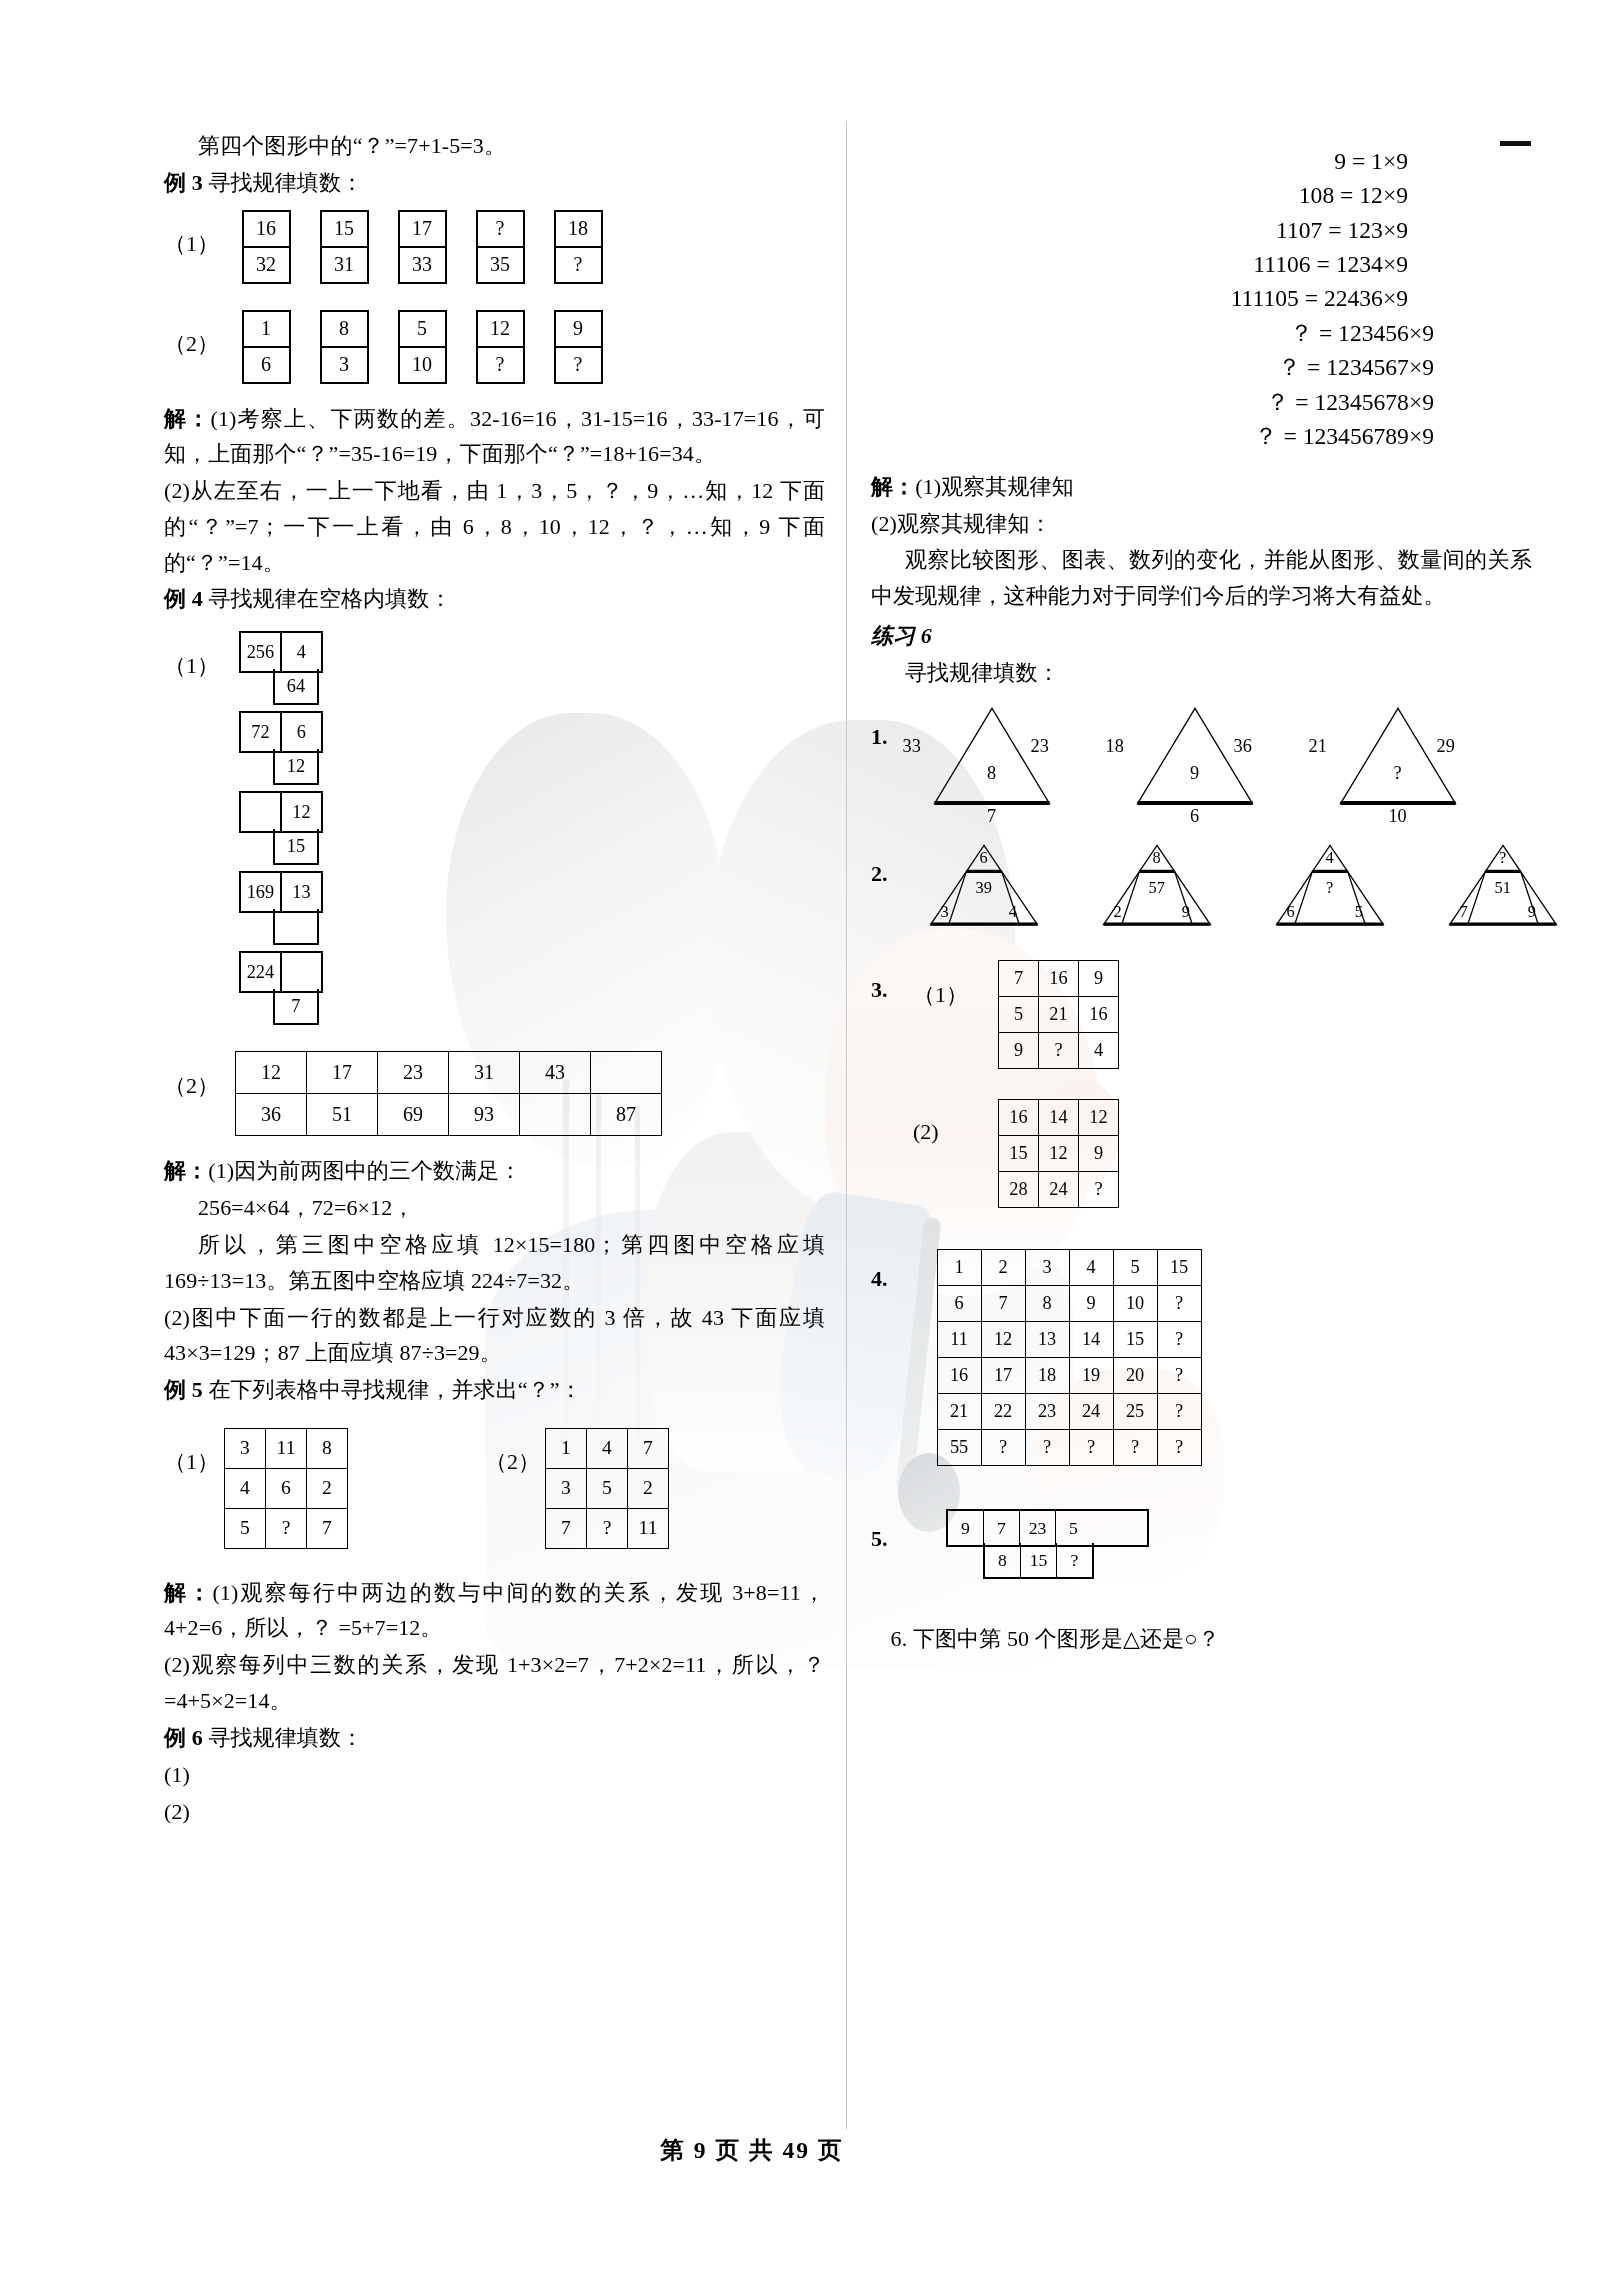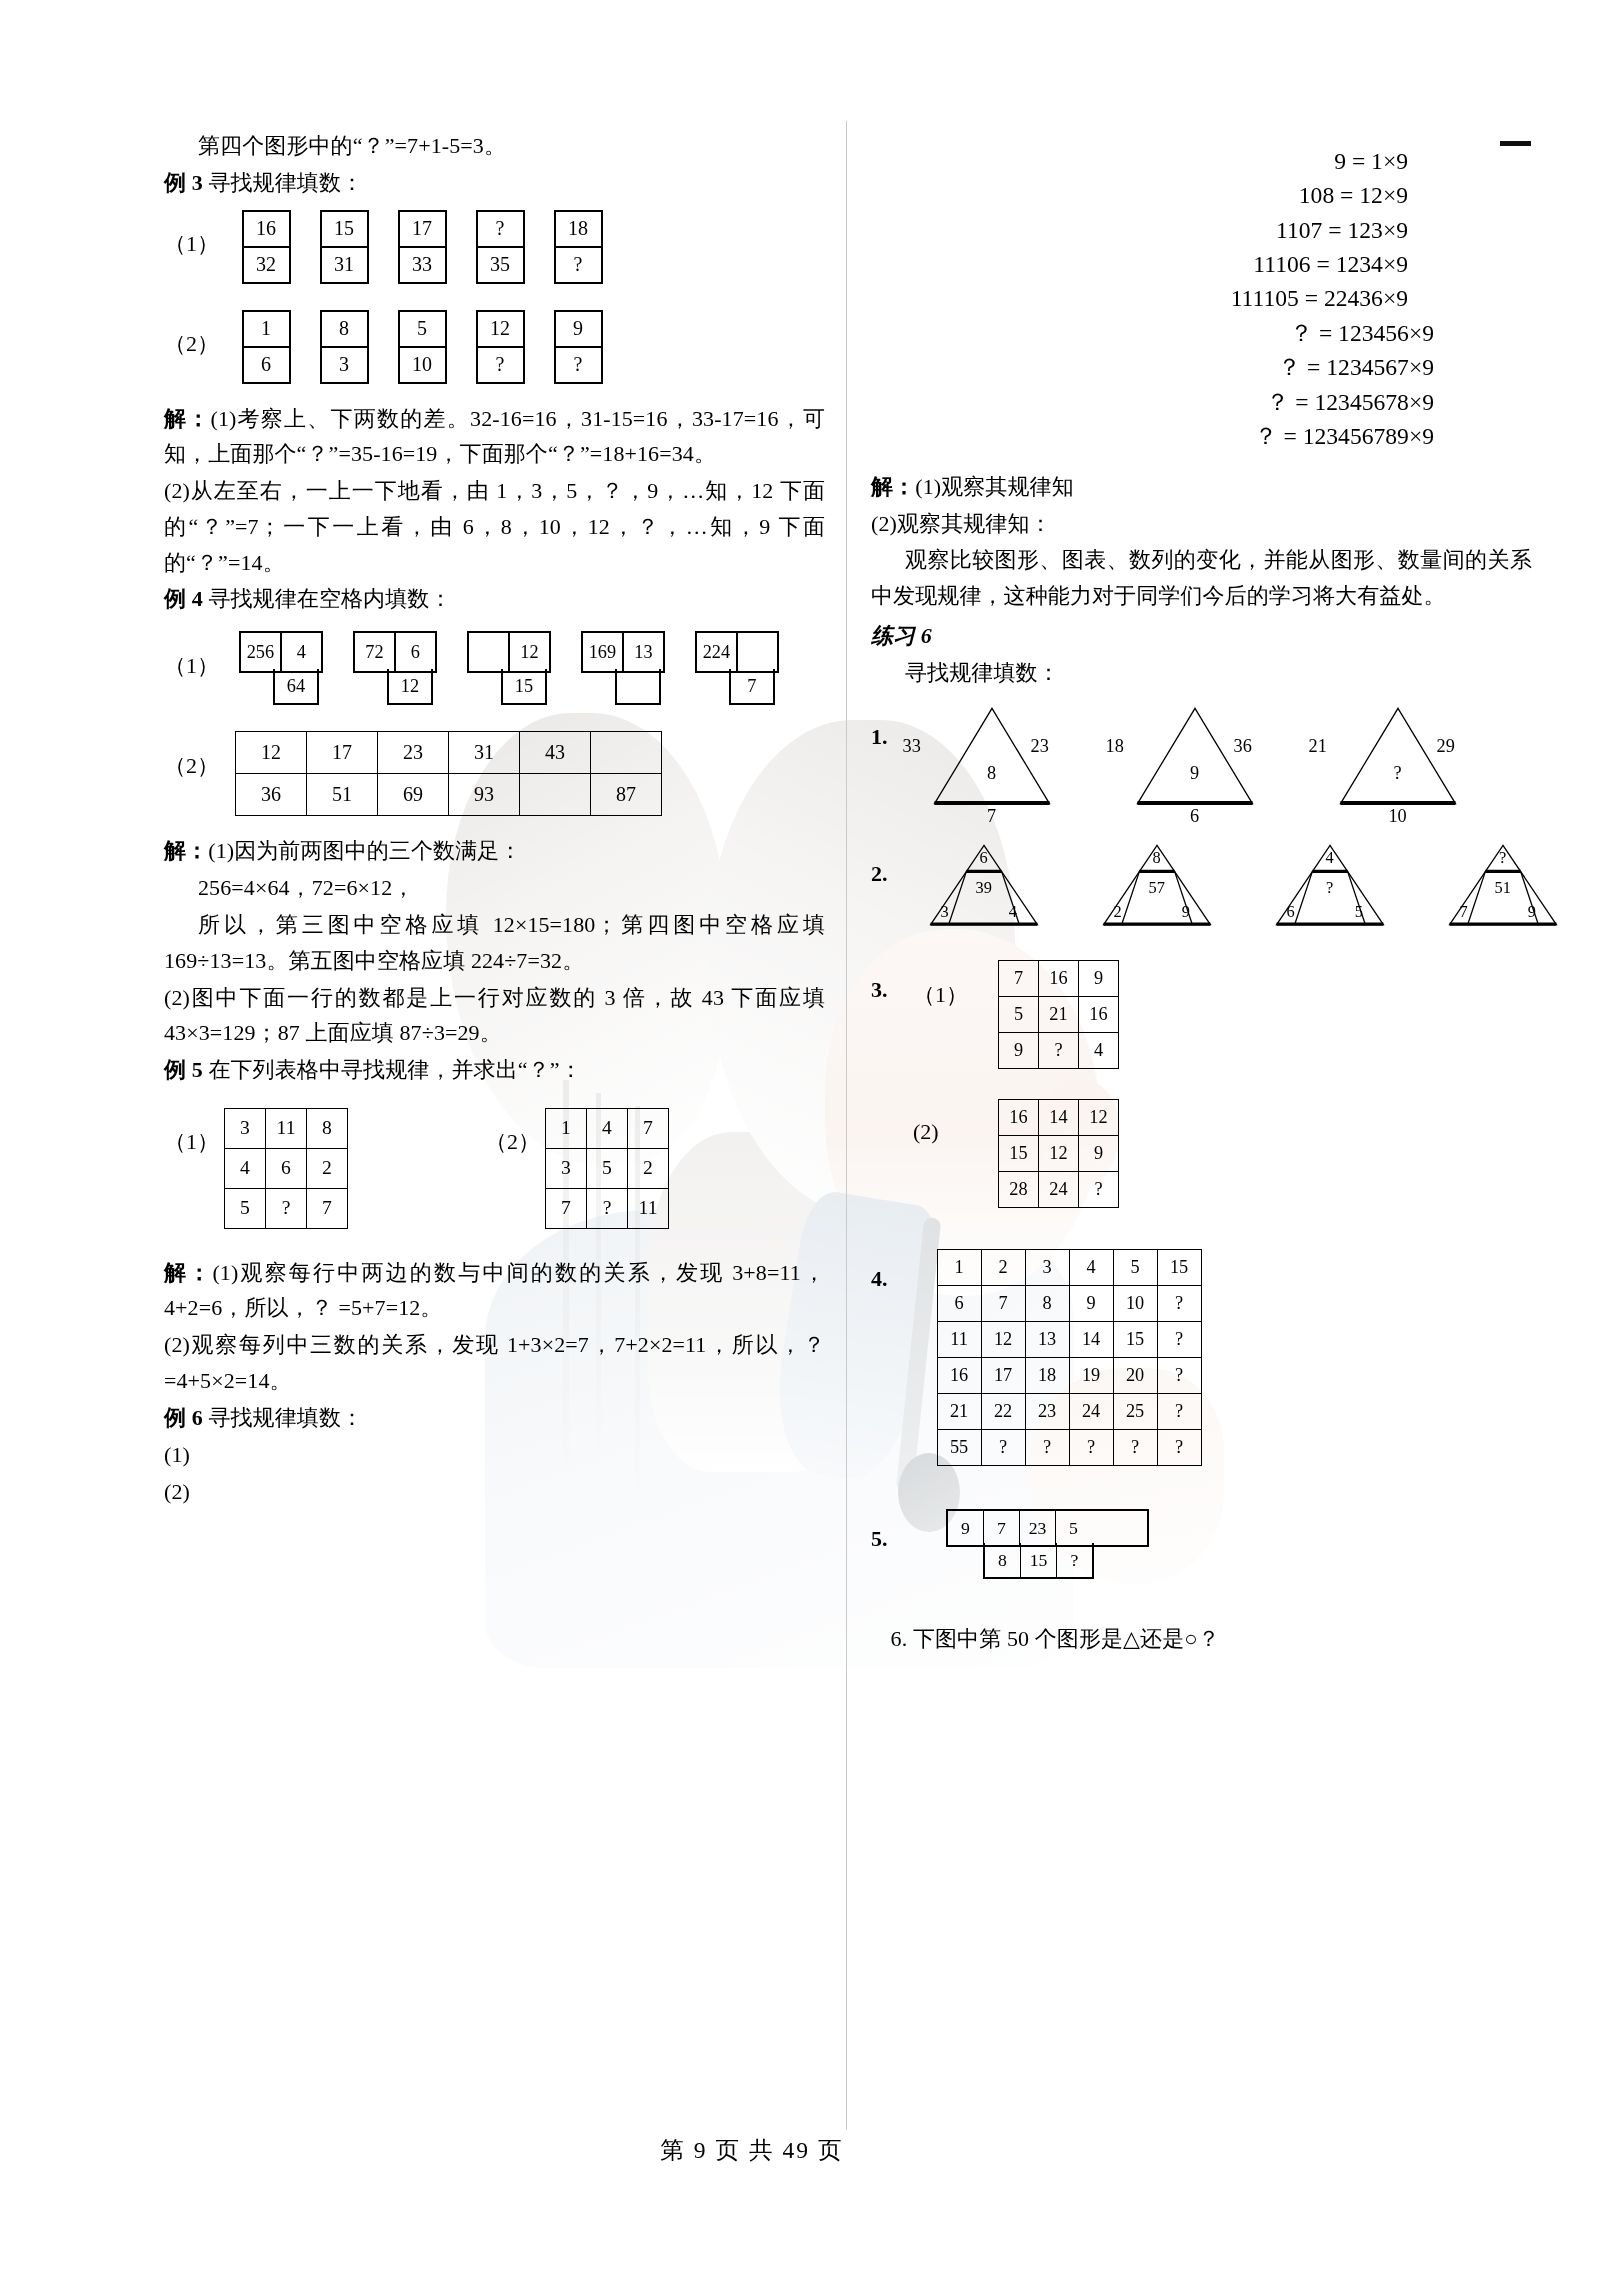--- a/index.html
+++ b/index.html
@@ -56,21 +56,21 @@
   .num{font-size:22px;font-weight:bold;padding-top:17px;min-width:42px;}
 
   
   .dominos{display:flex;gap:29px;margin-left:6.5px;}
   .domino{width:45px;border:2px solid #000;}
   .domino .c{height:34px;display:flex;align-items:center;justify-content:center;
              font-size:20px;}
   .domino .c.top{border-bottom:2px solid #000;}
 
   
-  .pairset{display:flex;gap:30px;margin-left:3.9px;}
+  .pairset{display:flex;gap:15px;margin-left:3.9px;flex-direction:column;}
   .pairfig{position:relative;width:84px;height:65px;}
   .pairfig .top2{display:flex;border:2px solid #000;height:38px;}
   .pairfig .top2 .c{flex:1;display:flex;align-items:center;justify-content:center;font-size:18.3px;}
   .pairfig .top2 .c:first-child{border-right:2px solid #000;}
   .pairfig .bot{position:absolute;left:34px;top:38px;width:42px;height:34px;
                 border:2px solid #000;border-top:none;display:flex;align-items:center;
                 justify-content:center;font-size:18.3px;}
 
   
   table.g{border-collapse:collapse;}
@@ -109,21 +109,21 @@
   
   .tri2-set{display:flex;gap:63px;margin-left:15.7px;}
   .tri2{position:relative;width:110px;height:82px;}
   .tri2 svg{position:absolute;left:0;top:0;}
   .tri2 .tp{position:absolute;left:0;top:3.9px;width:110px;text-align:center;font-size:16.4px;}
   .tri2 .md{position:absolute;left:0;top:34px;width:110px;text-align:center;font-size:16.4px;}
   .tri2 .bl{position:absolute;left:11.8px;top:58px;font-size:16.4px;}
   .tri2 .br{position:absolute;left:80px;top:58px;font-size:16.4px;}
 
   #footer{position:absolute;left:0;top:2134px;width:1504px;text-align:center;
-          font-size:23.6px;letter-spacing:2px;}
+          font-size:23.6px;letter-spacing:2px;font-weight:bold;}
   .ex-wrap{margin:9.2px 0 13px 0;}
 </style>
 </head>
 <body>
 
 <div id="page">
 
   <div id="watermark">
     <div class="wm wm-shirt"></div>
     <div class="wm wm-neck"></div>

